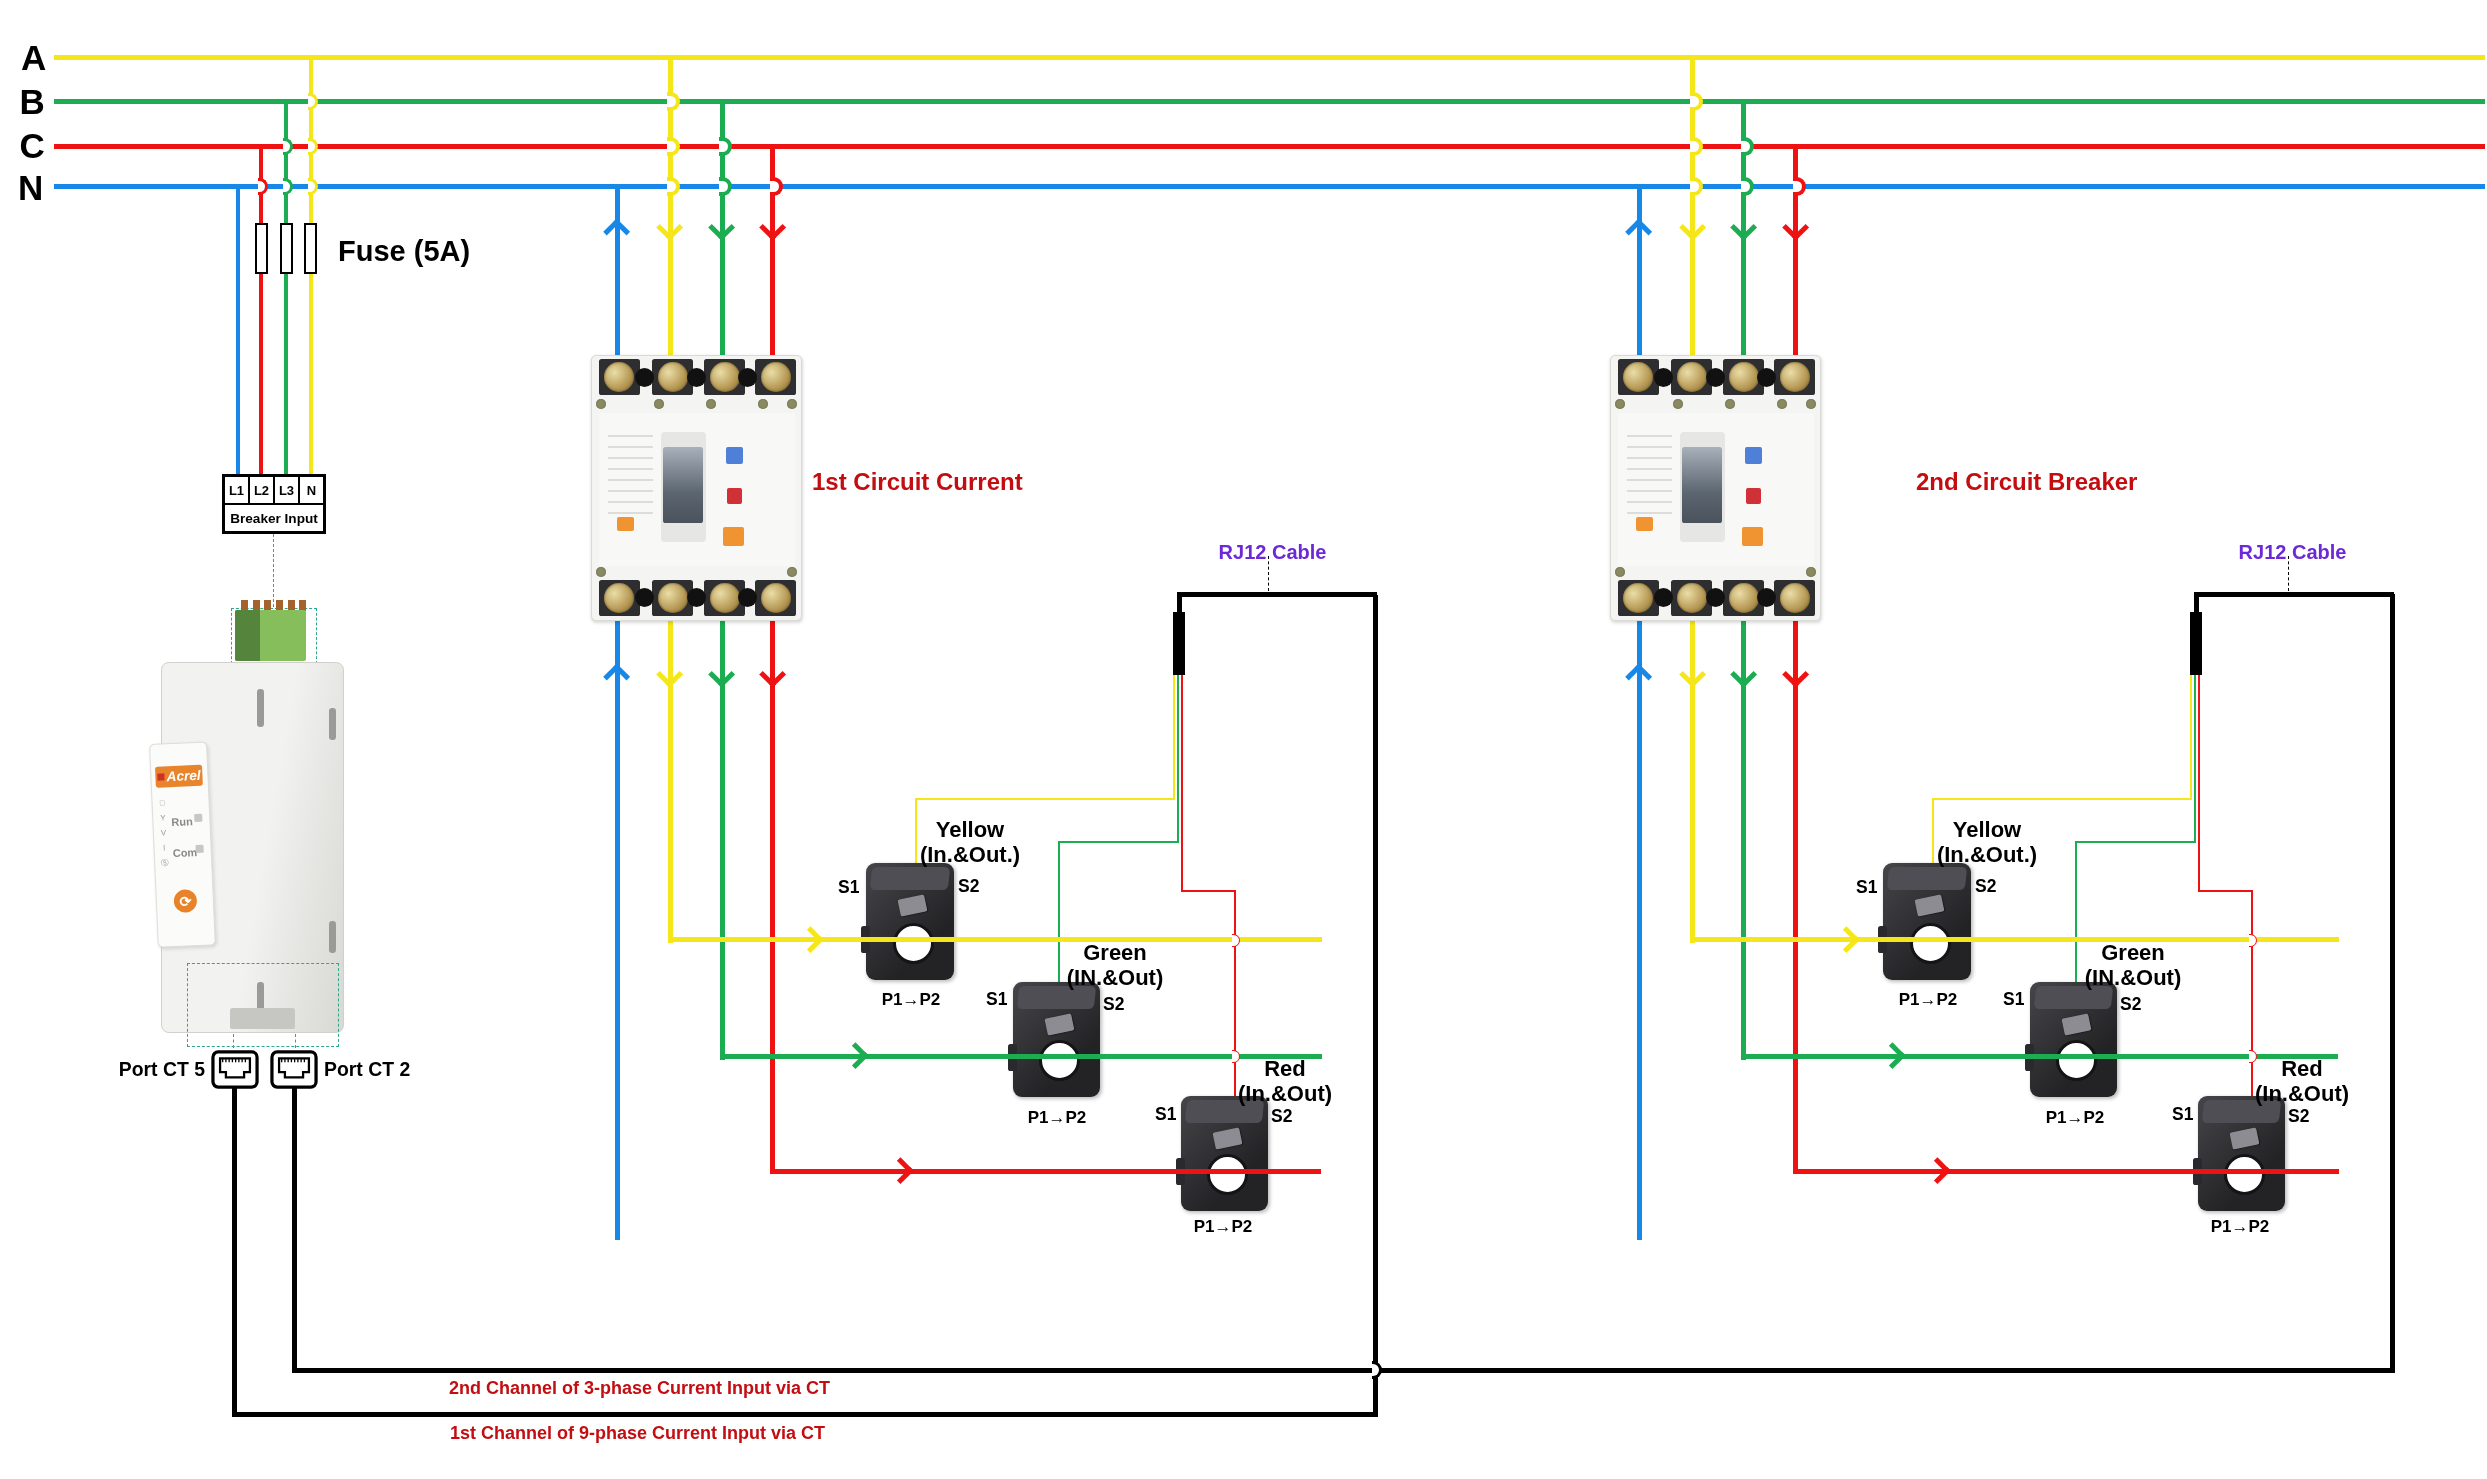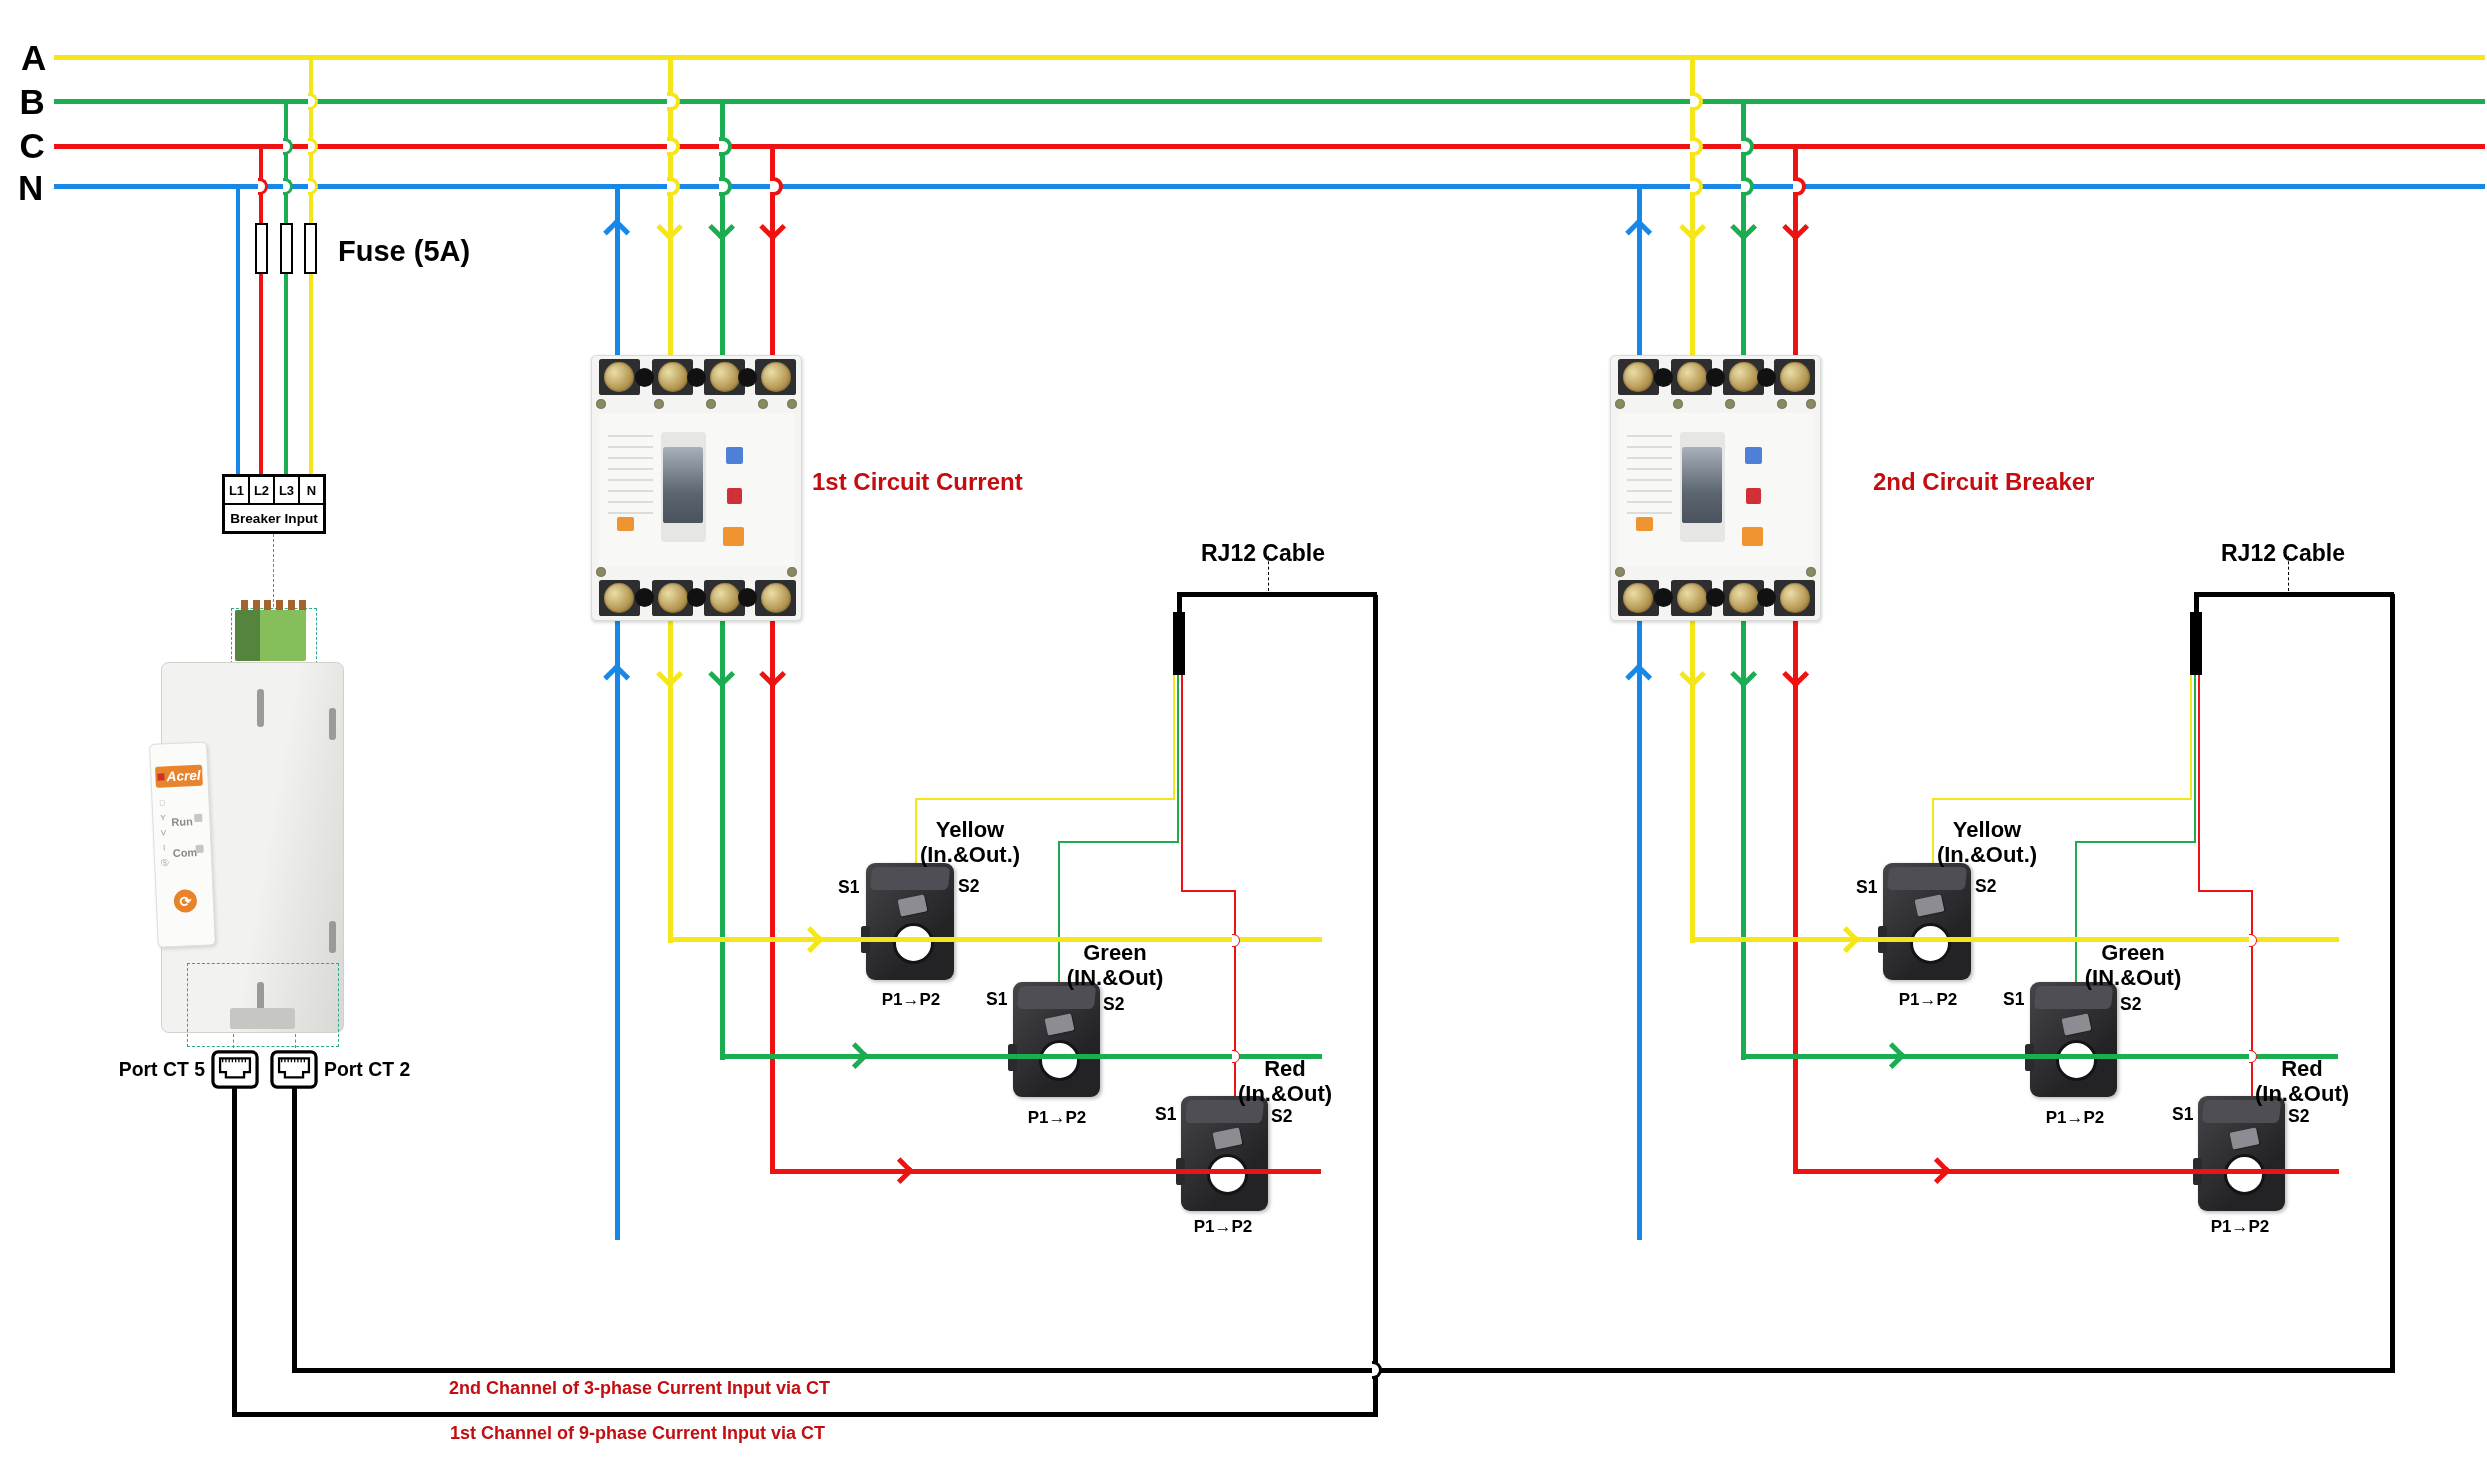--- a/index.html
+++ b/index.html
@@ -74,21 +74,21 @@
   .ct-top{position:absolute;left:5.2px;top:3.9px;right:5.2px;height:23px;background:#4E4E54;border-radius:5.2px;
       transform:skewX(-6deg);}
   .ct-clip{position:absolute;left:38%;top:34px;width:27px;height:17px;background:#8C8C92;border-radius:1.9px;
       transform:rotate(-12deg);box-shadow:0.6px 0.6px 1.3px #111;}
   .ct-hole{position:absolute;width:35px;height:35px;border-radius:50%;background:#fff;
       border:3.9px solid #141417;box-sizing:content-box;}
   .ct-latch{position:absolute;left:-5.2px;top:54%;width:9px;height:27px;background:#2A2A2E;border-radius:2.6px;}
   .sls{position:absolute;font-size:17.5px;line-height:1;}
   .p1p2{position:absolute;width:104px;text-align:center;font-size:17px;line-height:1;}
   .ctname{position:absolute;width:194px;text-align:center;font-size:22px;line-height:24.6px;}
-  .rjlabel{position:absolute;width:143px;text-align:left;font-size:23px;line-height:1;color:#000000;}
+  .rjlabel{position:absolute;width:143px;text-align:center;font-size:20px;line-height:1;color:#6d28d9;}
   .chnote{position:absolute;font-size:18px;line-height:1;color:#C30D11;}
 </style>
 </head>
 <body>
 
 <div class="buslabel" style="left:21px;top:40px">A</div>
 <div class="buslabel" style="left:19.4px;top:84px">B</div>
 <div class="buslabel" style="left:19.4px;top:128px">C</div>
 <div class="buslabel" style="left:18px;top:170px">N</div>
 
@@ -328,21 +328,21 @@
   <div class="pad bot" style="left:112px">
       <div class="screw"></div>
     </div>
   <div class="pad bot" style="left:163px">
       <div class="screw"></div>
     </div>
   <div class="bhole bot" style="left:43px"></div>
     <div class="bhole bot" style="left:95px"></div>
     <div class="bhole bot" style="left:146px"></div>
 </div>
-<div class="cblabel" style="left:1873px;top:470px">2nd Circuit Breaker</div>
+<div class="cblabel" style="left:1916px;top:470px">2nd Circuit Breaker</div>
 
 <div class="ct" style="left:866px;top:863px;width:88px;height:117px">
   <div class="ct-top"></div>
     <div class="ct-clip"></div>
     <div class="ct-latch"></div>
   <div class="ct-hole" style="left:26.6px;top:60px"></div>
 </div>
 <div class="ct" style="left:1013px;top:982px;width:87px;height:115px">
   <div class="ct-top"></div>
     <div class="ct-clip"></div>

